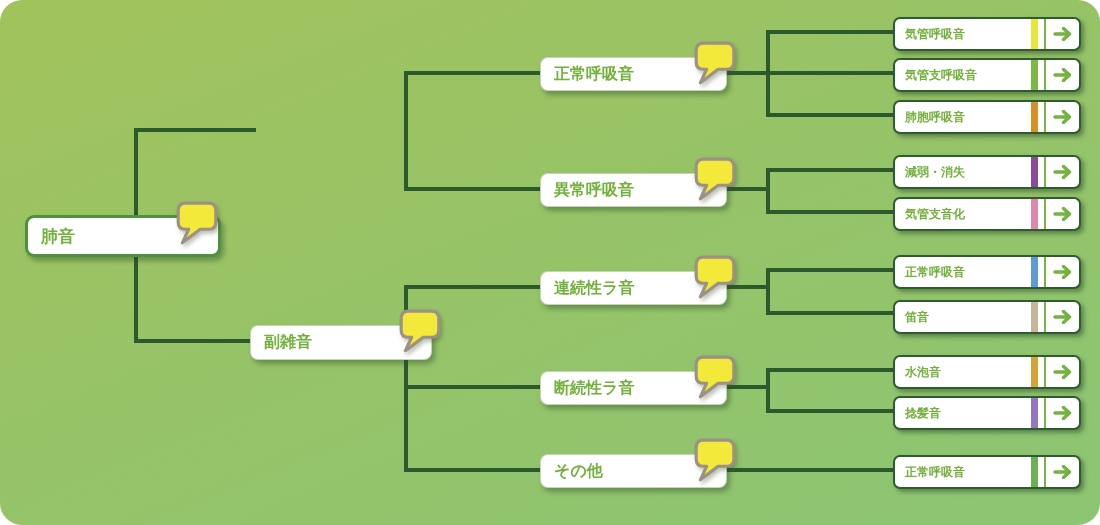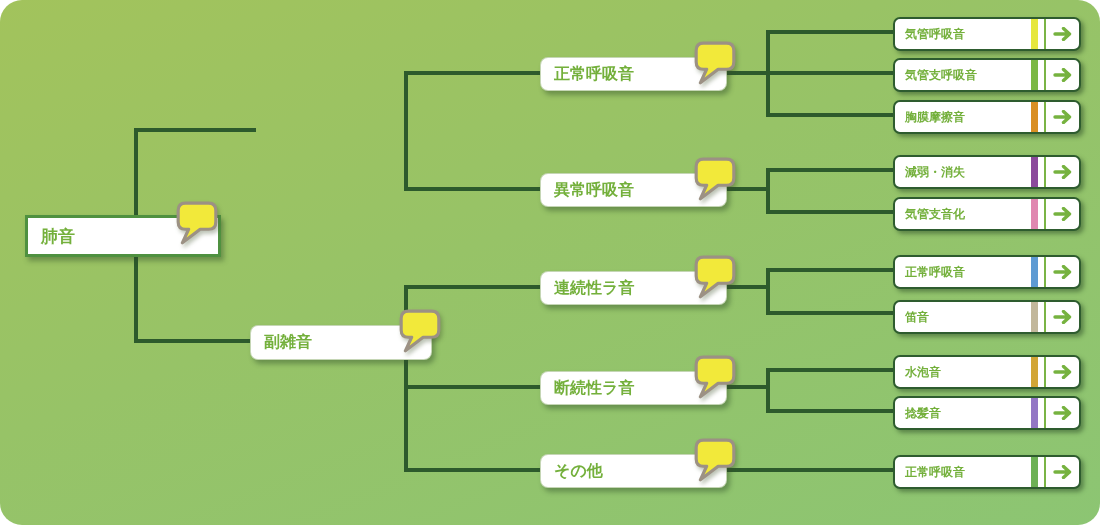--- a/index.html
+++ b/index.html
@@ -7,21 +7,21 @@
     position:relative; width:1100px; height:525px; border-radius:22px; overflow:hidden;
     background:linear-gradient(158deg,#a2c35c 0%, #97c367 45%, #8cc573 100%);
   }
   
   .hline,.vline { position:absolute; background:#2d5a2c; z-index:1; }
   .hline { height:4px; }
   .vline { width:4px; }
   
   .box { position:absolute; z-index:2; background:#ffffff; display:flex; align-items:center;
          box-shadow:3px 4px 5px rgba(42,74,38,0.42); }
-  .root-box { border:3px solid #4f9140; border-radius:0; }
+  .root-box { border:3px solid #4f9140; border-radius:9px; }
   .mid-box  { border:1px solid rgba(150,180,120,0.55); border-radius:8px; }
   .leaf-box { border:2px solid #2e5c2f; border-radius:7px; box-shadow:3px 3px 4px rgba(42,74,38,0.5); }
   .label { color:#74b03c; font-weight:bold; font-size:16px; padding-left:13px; white-space:nowrap; }
   .root-box .label { font-size:17px; }
   .leaf-box .label { font-size:12px; padding-left:10px; flex:1; }
   .leaf-bar { width:7px; align-self:stretch; }
   .leaf-gap { width:6px; }
   .leaf-divider { width:2px; align-self:stretch; background:#7ab445; }
   .leaf-arrow { width:33px; display:flex; align-items:center; justify-content:center; }
   
@@ -156,21 +156,21 @@
     <span class="leaf-bar" style="background-color: rgb(124, 184, 68);"></span>
     <span class="leaf-gap"></span>
     <span class="leaf-divider"></span>
     <span class="leaf-arrow">
         <svg width="20" height="14">
           <use href="#sym-arrow"></use>
         </svg>
       </span>
   </div>
   <div class="box leaf-box" style="left:893px;top:100px;width:184px;height:30px">
-    <span class="label">胸膜摩擦音</span>
+    <span class="label">肺胞呼吸音</span>
     <span class="leaf-bar" style="background-color: rgb(217, 143, 35);"></span>
     <span class="leaf-gap"></span>
     <span class="leaf-divider"></span>
     <span class="leaf-arrow">
         <svg width="20" height="14">
           <use href="#sym-arrow"></use>
         </svg>
       </span>
   </div>
   <div class="box leaf-box" style="left:893px;top:155px;width:184px;height:30px">

